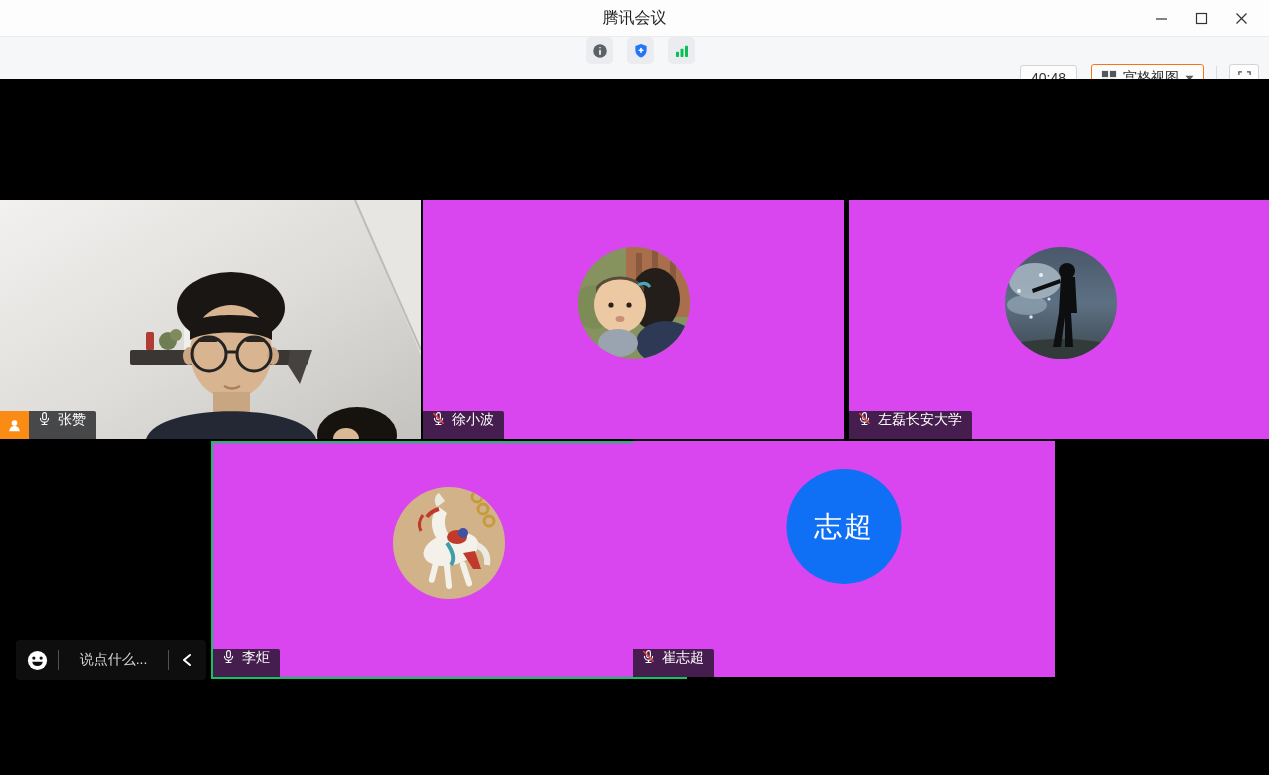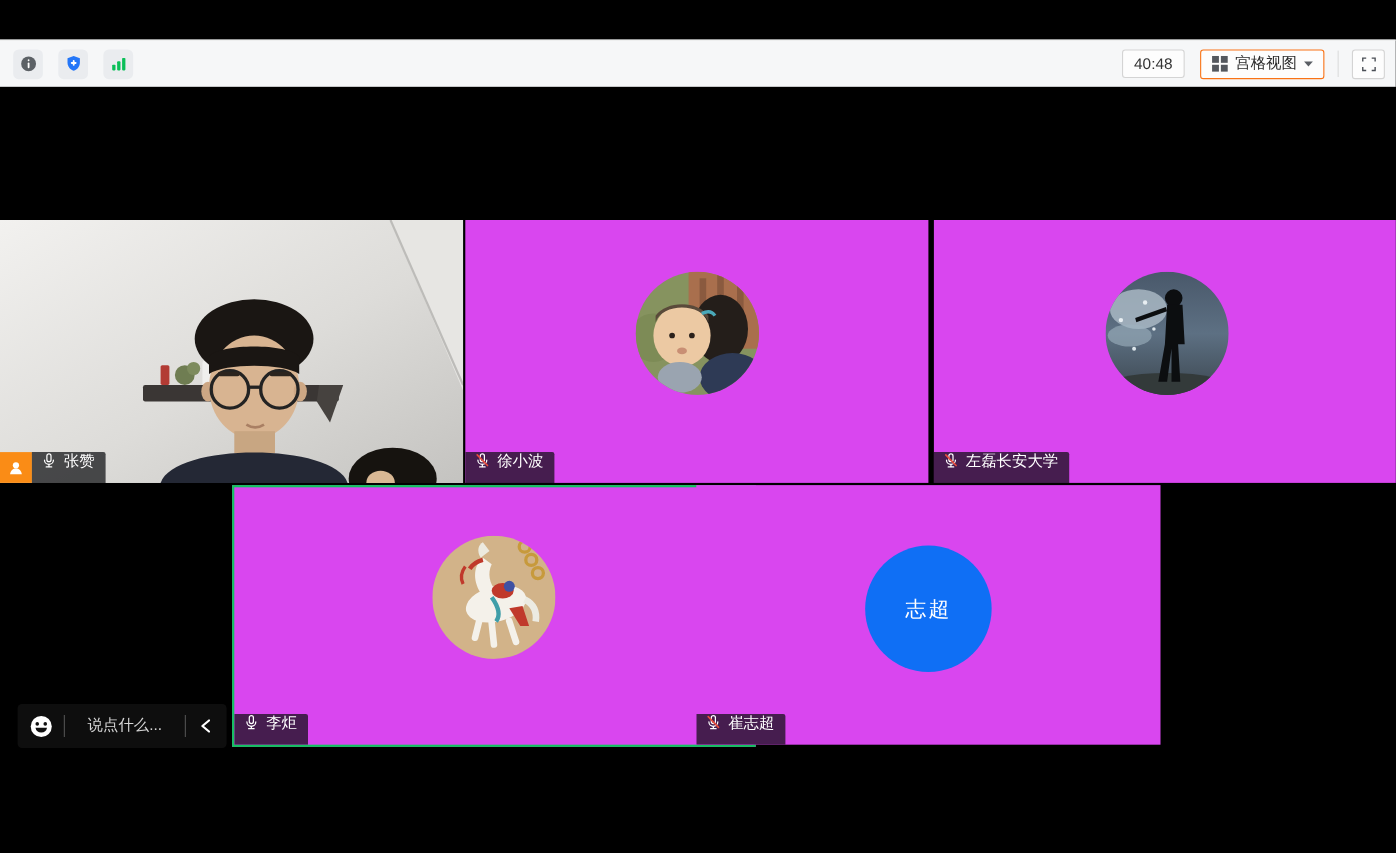--- a/index.html
+++ b/index.html
@@ -8,21 +8,21 @@
 
   
   .titlebar { position:absolute; left:0; top:0; width:1269px; height:36px; background:#fdfdfd; }
   .app-title { position:absolute; left:0; right:0; top:0; height:36px; line-height:36px; text-align:center;
                font-size:16px; color:#1f1f1f; }
   .win-controls { position:absolute; right:8px; top:0; height:36px; display:flex; align-items:center; }
   .win-btn { width:40px; height:36px; display:flex; align-items:center; justify-content:center; cursor:default; }
 
   
   .toolbar { position:absolute; left:0; top:36px; width:1269px; height:43px; background:#f6f7f8;
-             border-top:1px solid #ececec; display:flex; align-items:center; }
+             border-top:1px solid #ececec; display:flex; align-items:center;flex-direction:column; }
   .tb-left { display:flex; align-items:center; gap:14px; margin-left:12px; }
   .tb-btn { width:27px; height:27px; border-radius:5px; background:#eaecef; display:flex; align-items:center; justify-content:center; }
   .tb-right { margin-left:auto; display:flex; align-items:center; margin-right:10px; }
   .timer-box { height:26px; padding:0 10px; background:#fdfdfd; border:1px solid #d4d4d4; border-radius:3px;
                display:flex; align-items:center; font-size:14px; color:#333; }
   .tb-divider { width:1px; height:24px; background:#dcdcdc; margin:0 12px; }
   .view-box { height:27px; padding:0 9px; background:#fdfdfd; border:1px solid #f97316; border-radius:3px;
               display:flex; align-items:center; gap:6px; margin-left:14px; }
   .view-label { font-size:14px; color:#2b2b2b; }
   .fullscreen-box { width:30px; height:27px; background:#fdfdfd; border:1px solid #d4d4d4; border-radius:3px;
@@ -34,40 +34,60 @@
   .tile-video { position:absolute; inset:0; }
   .tile-1 { left:0;   top:121px; width:421px; height:239px; background:#cfcecb; }
   .tile-2 { left:423px; top:121px; width:421px; height:239px; }
   .tile-3 { left:849px; top:121px; width:424px; height:239px; }
   .tile-4 { left:211px; top:362px; width:476px; height:238px; border:2px solid #10c45f; }
   .tile-5 { left:633px; top:362px; width:422px; height:236px; }
 
   .avatar { position:absolute; left:50%; transform:translateX(-50%); border-radius:50%; overflow:hidden; }
   .avatar-photo { width:112px; height:112px; top:47px; }
   .tile-4 .avatar-photo { top:44px; }
-  .avatar-initials { width:115px; height:115px; top:55px; background:#0f6ff5; display:flex;
-                     align-items:center; justify-content:center; color:#fff; font-size:19px; letter-spacing:2px; }
+  .avatar-initials { width:115px; height:115px; top:28px; background:#0f6ff5; display:flex;
+                     align-items:center; justify-content:center; color:#fff; font-size:28px; letter-spacing:2px; }
 
   .label-row { position:absolute; left:0; bottom:0; display:flex; align-items:stretch; }
   .presenter-badge { width:29px; height:28px; background:#fa8c16; display:flex; align-items:center; justify-content:center; }
   .tile-label { height:28px; background:rgba(12,14,16,0.72); border-radius:0 2px 0 0; display:flex; align-items:flex-start;
                 gap:6px; padding:0 10px 0 8px; color:#fff; font-size:14px; white-space:nowrap; }
 
   
   .chat-bar { position:absolute; left:16px; top:561px; width:190px; height:40px; background:rgba(16,16,16,0.88);
               border-radius:4px; display:flex; align-items:center; padding:0 10px; }
   .chat-divider { width:1px; height:20px; background:rgba(255,255,255,0.28); margin:0 9px; }
   .chat-placeholder { color:#d6d6d6; font-size:14px; flex:1; text-align:center; white-space:nowrap; }
   .chat-collapse { display:flex; align-items:center; justify-content:center; width:18px; height:24px; }
 </style>
 </head>
 <body>
 
 <div class="window">
 
+  <div class="titlebar">
+    <div class="app-title">腾讯会议</div>
+    <div class="win-controls">
+      <div class="win-btn">
+        <svg width="13" height="13" viewBox="0 0 13 13">
+            <line x1="1" y1="7" x2="12" y2="7" stroke="#333" stroke-width="1.2"></line>
+          </svg>
+      </div>
+      <div class="win-btn">
+        <svg width="13" height="13" viewBox="0 0 13 13">
+            <rect x="1.5" y="1.5" width="10" height="10" fill="none" stroke="#333" stroke-width="1.2"></rect>
+          </svg>
+      </div>
+      <div class="win-btn">
+        <svg width="13" height="13" viewBox="0 0 13 13">
+            <path d="M1.5 1.5L11.5 11.5M11.5 1.5L1.5 11.5" stroke="#333" stroke-width="1.2"></path>
+          </svg>
+      </div>
+    </div>
+  </div>
 
   <div class="toolbar">
     <div class="tb-left">
       <div class="tb-btn">
         <svg width="18" height="18" viewBox="0 0 24 24">
           <circle cx="12" cy="12" r="9" fill="#5c6166"></circle>
           <rect x="10.9" y="6.6" width="2.2" height="2.2" rx="1.1" fill="#fff"></rect>
           <rect x="10.9" y="10.4" width="2.2" height="7" rx="1.1" fill="#fff"></rect>
         </svg>
       </div>

